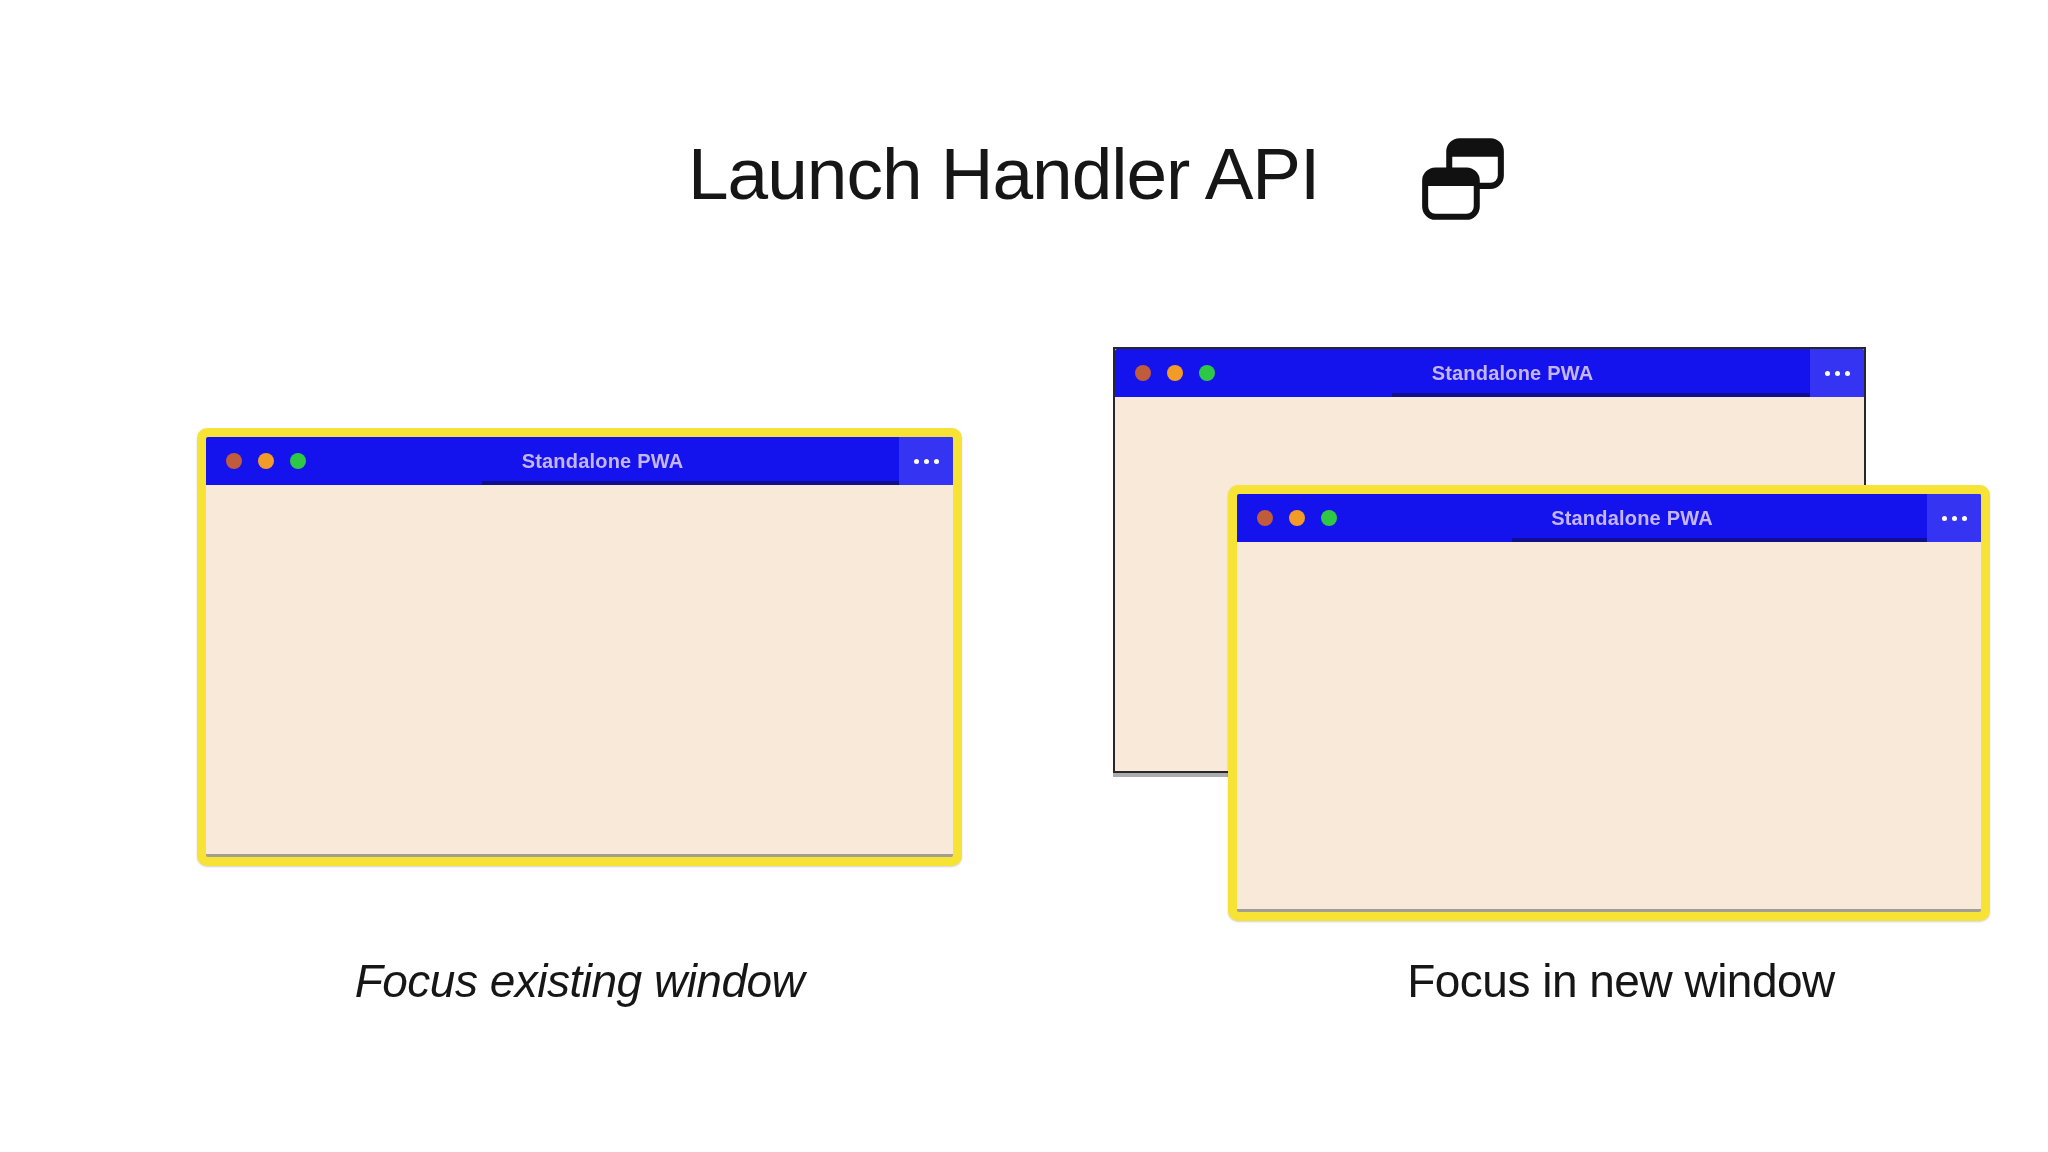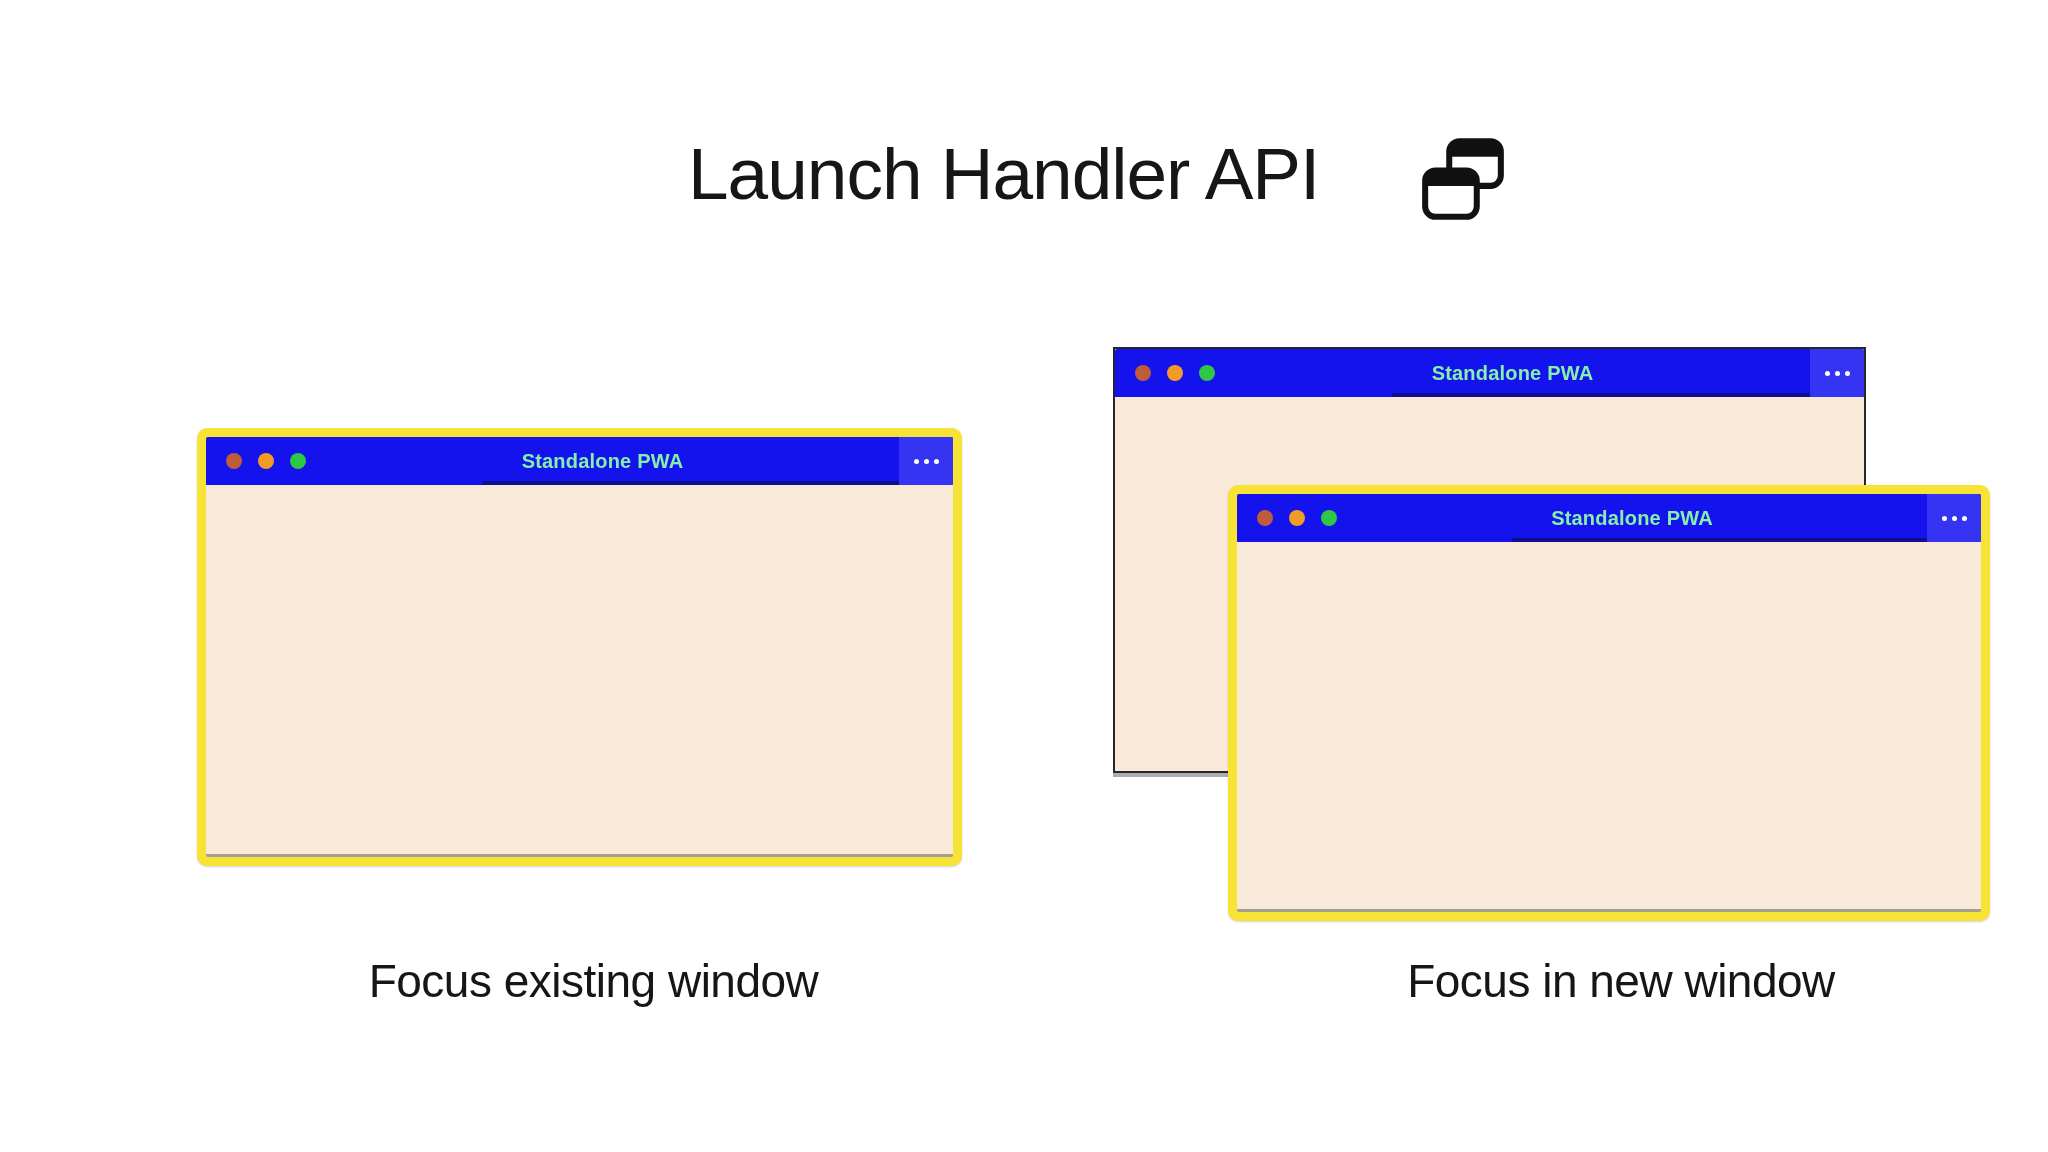--- a/index.html
+++ b/index.html
@@ -44,21 +44,21 @@
   }
   .traffic-lights{
     position:absolute;left:20px;top:16px;display:flex;gap:16px;
   }
   .traffic-light{width:16px;height:16px;border-radius:50%;display:block;}
   .light-close{background:var(--traffic-close);}
   .light-minimize{background:var(--traffic-minimize);}
   .light-zoom{background:var(--traffic-zoom);}
   .titlebar-title{
     position:absolute;left:0;right:0;top:0;height:47px;line-height:48px;
-    text-align:center;color:#86efac;font-size:20px;font-weight:700;
+    text-align:center;color:#c4b5fd;font-size:20px;font-weight:700;
     letter-spacing:0.2px;
     padding-left:46px;
   }
   .overflow-menu{
     position:absolute;right:0;top:0;width:54px;height:48px;
     background:var(--titlebar-menu-blue);
     display:flex;align-items:center;justify-content:center;gap:5px;z-index:2;
   }
   .menu-dot{width:5px;height:5px;border-radius:50%;background:#ffffff;display:block;}
   .window-body{flex:1;background:var(--window-body);}
@@ -66,21 +66,21 @@
   
   #left-window{left:197px;top:428px;width:765px;height:438px;z-index:1;}
   #back-window{left:1113px;top:347px;width:753px;height:426px;z-index:1;}
   #front-window{left:1228px;top:485px;width:762px;height:436px;z-index:3;}
 
   .caption{
     position:absolute;top:954px;margin:0;
     font-size:46px;font-weight:400;color:var(--text-dark);
     text-align:center;letter-spacing:-0.5px;
   }
-  #left-caption{left:211px;width:765px;}
+  #left-caption{left:197px;width:765px;font-style:italic;}
   #right-caption{left:1240px;width:762px;}
 </style>
 </head>
 <body>
 
 <div id="stage">
 
   <h1 class="page-title">Launch Handler API</h1>
 
   <span class="header-icon">

